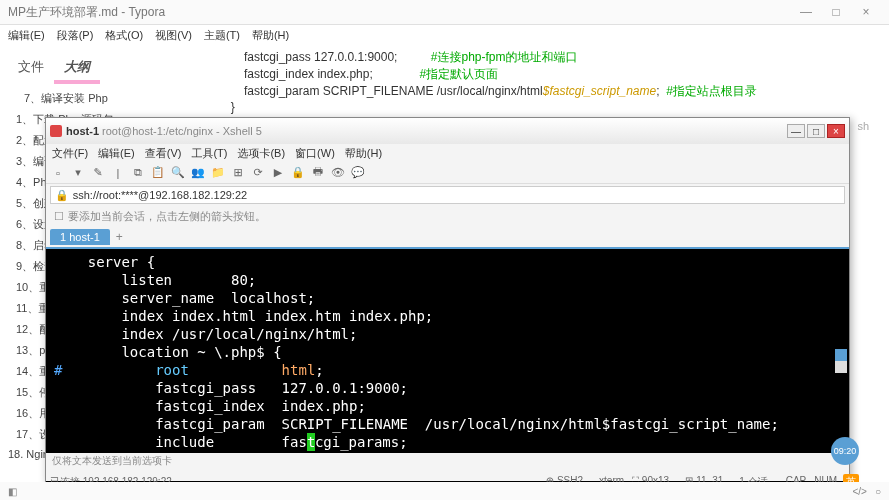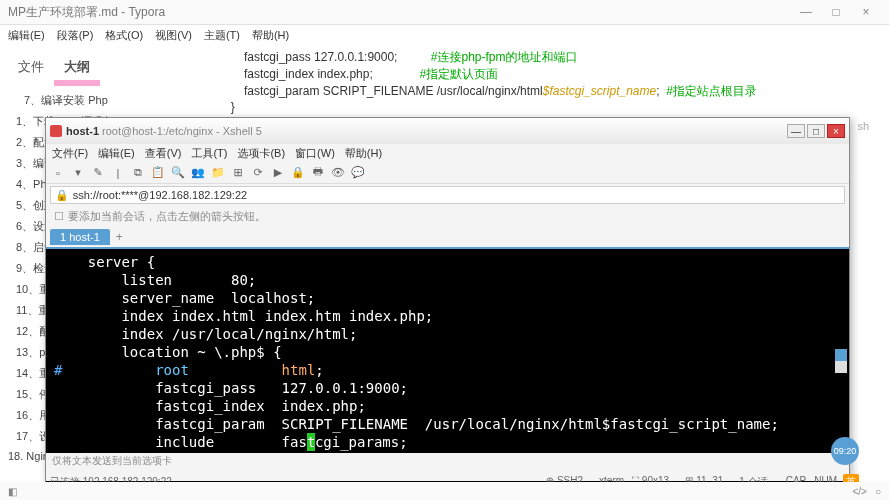--- a/index.html
+++ b/index.html
@@ -6,21 +6,21 @@
 body{font-family:"Microsoft YaHei",Arial,sans-serif;font-size:12px;background:#fff;width:889px;height:500px;overflow:hidden;position:relative;color:#333;}
 .titlebar{height:25px;background:#fafafa;display:flex;align-items:center;padding:0 8px;border-bottom:1px solid #e0e0e0;}
 .titlebar .title{color:#777;flex:1;}
 .titlebar .btn{width:30px;height:16px;display:flex;align-items:center;justify-content:center;color:#888;}
 .menubar{height:20px;background:#fff;display:flex;align-items:center;padding:0 8px;}
 .menubar span{margin-right:12px;color:#333;font-size:11px;}
 .main{display:flex;height:455px;}
 .sidebar{width:170px;background:#fff;overflow-y:auto;padding-top:5px;}
 .sidetabs{display:flex;padding:4px 8px;}
 .sidetabs span{padding:4px 10px;font-size:13px;color:#555;}
-.sidetabs .active{border-bottom:6px solid #f9a8d4;font-weight:bold;}
+.sidetabs .active{border-bottom:4px solid #f9a8d4;font-weight:bold;font-style:italic;}
 .outline-item{padding:3px 10px;font-size:11px;color:#444;cursor:default;}
 .outline-item.l1{padding-left:8px;}
 .content{flex:1;padding:0 30px;position:relative;}
 .code-block{font-family:Liberation Sans, sans-serif;font-size:12px;line-height:1.4;background:#fff;padding:4px;}
 .code-line{white-space:pre;}
 .comment{color:#0a0;}
 .var{color:#c90;font-style:italic;}
 .sh-label{position:absolute;right:20px;top:75px;color:#aaa;font-size:11px;}
 .heading{font-weight:bold;font-size:16px;margin-top:15px;}
 .xshell-window{position:absolute;left:45px;top:117px;width:805px;height:365px;background:#f4f4f4;border:1px solid #888;box-shadow:2px 2px 8px rgba(0,0,0,.3);}

